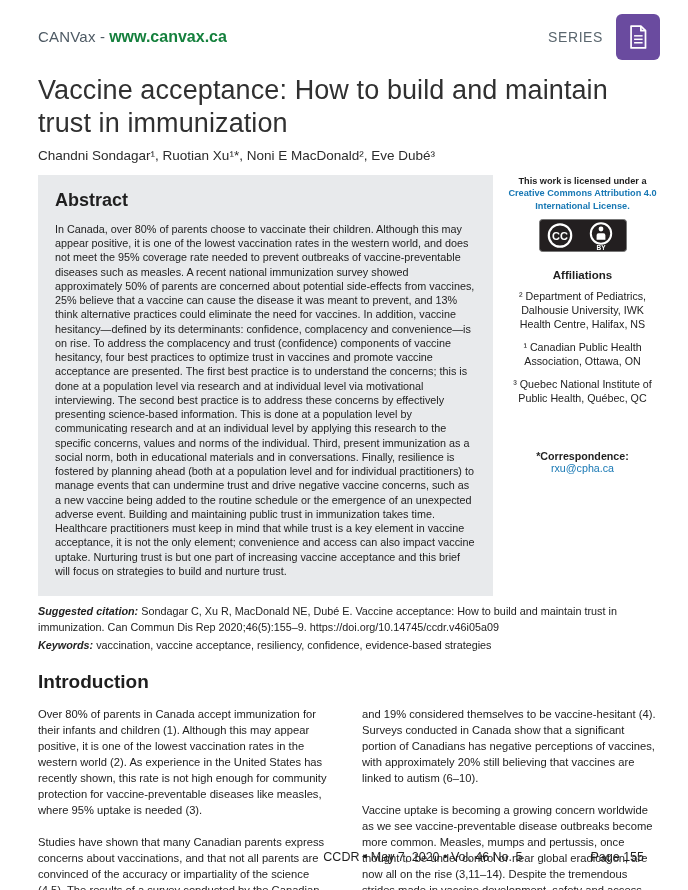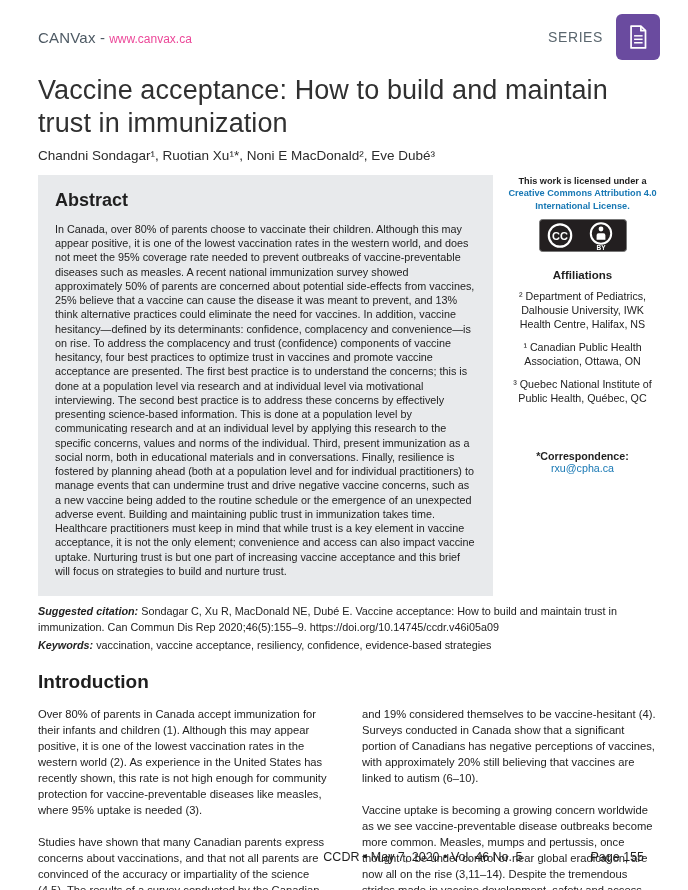--- a/index.html
+++ b/index.html
@@ -7,21 +7,21 @@
   body { font-family: "Liberation Sans", sans-serif; color: #262626; }
   .page {
     width: 688px; height: 890px; position: relative; overflow: hidden;
     background: #fff; padding: 12px 28px 0 38px;
   }
 
   
   .topbar { display: flex; justify-content: space-between; align-items: center; height: 50px; gap: 45px; }
   .brand { display: flex; align-items: baseline; gap: 4px; }
   .brand-name { font-size: 15px; color: #4e5a64; letter-spacing: 0.2px; }
-  .brand-link { font-size: 12px; font-weight: 400; color: #ec4899; text-decoration: none; }
+  .brand-link { font-size: 16px; font-weight: 700; color: #15803d; text-decoration: none; }
   .series { display: flex; align-items: center; gap: 13px; }
   .series-label { font-size: 14px; color: #5a666e; letter-spacing: 0.6px; }
   .series-icon { width: 44px; height: 46px; background: #6a4b9f; border-radius: 6px;
     display: flex; align-items: center; justify-content: center; }
 
   
   .title { font-size: 27px; font-weight: 400; color: #303030; line-height: 1.24;
     margin-top: 12px; letter-spacing: 0.1px; max-width: 640px; }
   .authors { font-size: 13.5px; color: #2b2b2b; margin-top: 7px; margin-bottom: 12px; }
 

